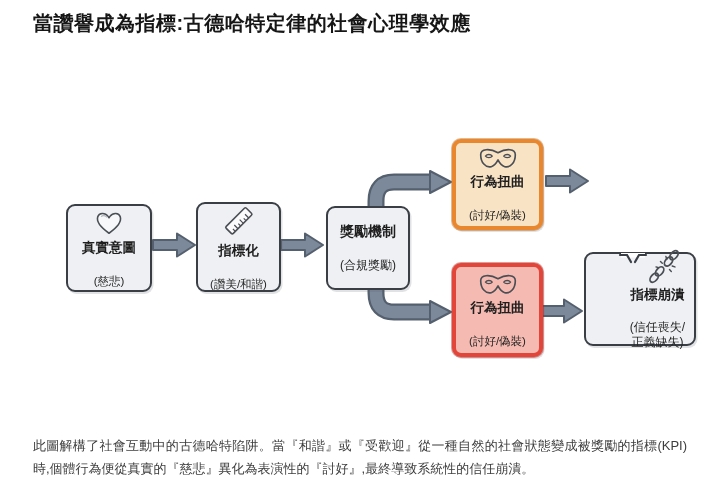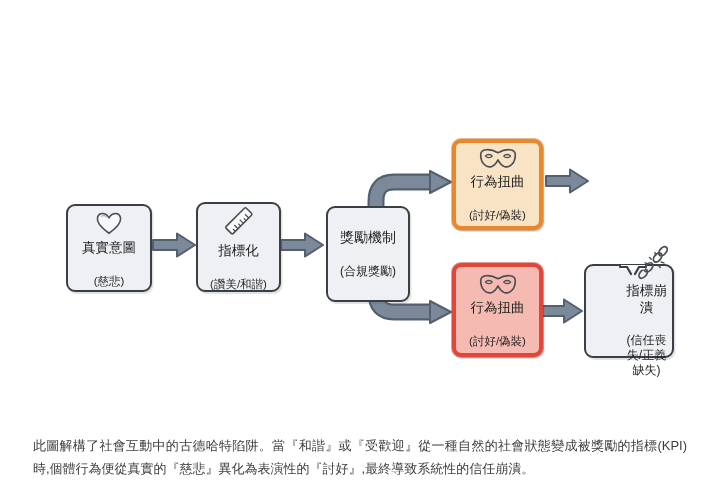--- a/index.html
+++ b/index.html
@@ -20,34 +20,35 @@
   
   .node {
     position:absolute; background:#eef0f3; border:2.5px solid #3a3f46;
     border-radius:9px; display:flex; flex-direction:column; align-items:center;
     justify-content:center; text-align:center; padding:3px 5px;
     box-shadow:1.5px 2px 0 rgba(90,95,105,0.18);
   }
   .node.orange { background:#f8e3c5; border:4px solid #e8872e; box-shadow:0 0 0 1px rgba(190,100,20,0.45), 1.5px 2px 0 rgba(90,95,105,0.18); }
   .node.red    { background:#f5bab1; border:4px solid #e2463a; box-shadow:0 0 0 1px rgba(180,40,30,0.45), 1.5px 2px 0 rgba(90,95,105,0.18); }
   .node .icon { display:flex; align-items:center; justify-content:center; margin-bottom:3px; }
-  .node .label    { font-size:13.5px; font-weight:400; color:#1f1f1f; line-height:1.25; }
+  .node .label    { font-size:13.5px; font-weight:700; color:#1f1f1f; line-height:1.25; }
   .node .sublabel { font-size:11.5px; font-weight:400; color:#262626; line-height:1.25; margin-top:17px; }
   .node.text-only .label { font-size:14px; }
   .node.text-only .sublabel { font-size:12px; }
   #node-collapse .sublabel { font-size:12px; }
   .arrow { position:absolute; overflow:visible; }
   .crack { position:absolute; top:-4px; left:34px; overflow:visible; }
   svg { display:block; }
 </style>
 </head>
 <body>
 
 <div class="page">
 
+  <div class="title">當讚譽成為指標:古德哈特定律的社會心理學效應</div>
 
   <div class="diagram" style="left:0;top:0;width:710px;height:486px;">
 
     <svg class="arrow" style="left:342px; top:155px;" width="112" height="175" viewBox="0 0 112 175">
       <g>
         <path d="M34 110 V46 Q34 27 52 27 H88" fill="none" stroke="#55606e" stroke-width="17"></path>
         <path d="M34 110 V46 Q34 27 52 27 H88" fill="none" stroke="#7c899b" stroke-width="12.5"></path>
         <polygon points="88,16 109,27 88,38" fill="#7c899b" stroke="#55606e" stroke-width="2" stroke-linejoin="round"></polygon>
       </g>
       <g>
@@ -87,21 +88,21 @@
           <g transform="rotate(-45 20 20)">
             <rect x="5" y="14.5" width="30" height="10.5" rx="1.5" fill="#fbfbfc" stroke="#4b4f55" stroke-width="1.7"></rect>
             <path d="M9.5 25 v-3.5 M13.5 25 v-5.5 M17.5 25 v-3.5 M21.5 25 v-5.5 M25.5 25 v-3.5 M29.5 25 v-5.5" stroke="#4b4f55" stroke-width="1.3" fill="none"></path>
           </g>
         </svg>
       </span>
       <div class="label">指標化</div>
       <div class="sublabel">(讚美/和諧)</div>
     </div>
 
-    <div class="node text-only" id="node-reward" style="left:326px; top:206px; width:84px; height:96px;">
+    <div class="node text-only" id="node-reward" style="left:326px; top:206px; width:84px; height:84px;">
       <div class="label">獎勵機制</div>
       <div class="sublabel">(合規獎勵)</div>
     </div>
 
     <div class="node orange" id="node-distortion-top" style="left:452px; top:139px; width:91px; height:91px;">
       <span class="icon">
         <svg width="44" height="25" viewBox="0 0 44 26">
           <path d="M4 9 C4 3 13 2 22 7 C31 2 40 3 40 9 C40 17 35 23 29 21.5 C25 20.5 23 16.5 22 14.5 C21 16.5 19 20.5 15 21.5 C9 23 4 17 4 9 Z" fill="none" stroke="#4b4f55" stroke-width="1.7" stroke-linejoin="round"></path>
           <path d="M9 10.5 C10.5 8.3 14.5 8.3 16 10.5 C14.5 12.6 10.5 12.6 9 10.5 Z" fill="none" stroke="#4b4f55" stroke-width="1.4"></path>
           <path d="M28 10.5 C29.5 8.3 33.5 8.3 35 10.5 C33.5 12.6 29.5 12.6 28 10.5 Z" fill="none" stroke="#4b4f55" stroke-width="1.4"></path>
@@ -116,21 +117,21 @@
         <svg width="44" height="25" viewBox="0 0 44 26">
           <path d="M4 9 C4 3 13 2 22 7 C31 2 40 3 40 9 C40 17 35 23 29 21.5 C25 20.5 23 16.5 22 14.5 C21 16.5 19 20.5 15 21.5 C9 23 4 17 4 9 Z" fill="none" stroke="#4b4f55" stroke-width="1.7" stroke-linejoin="round"></path>
           <path d="M9 10.5 C10.5 8.3 14.5 8.3 16 10.5 C14.5 12.6 10.5 12.6 9 10.5 Z" fill="none" stroke="#4b4f55" stroke-width="1.4"></path>
           <path d="M28 10.5 C29.5 8.3 33.5 8.3 35 10.5 C33.5 12.6 29.5 12.6 28 10.5 Z" fill="none" stroke="#4b4f55" stroke-width="1.4"></path>
         </svg>
       </span>
       <div class="label">行為扭曲</div>
       <div class="sublabel">(討好/偽裝)</div>
     </div>
 
-    <div class="node" id="node-collapse" style="left:584px; top:264px; width:90px; height:94px;padding-left:40px;">
+    <div class="node" id="node-collapse" style="left:584px; top:252px; width:112px; height:94px;padding-left:40px;">
       <svg class="crack" width="26" height="14" viewBox="0 0 26 14">
         <rect x="1" y="3" width="24" height="4.5" fill="#ffffff"></rect>
         <path d="M0 5 L7 5 L11 12 M26 5 L19 5 L15 12" fill="none" stroke="#3a3f46" stroke-width="2.2" stroke-linecap="round"></path>
       </svg>
       <span class="icon" style="margin-left:14px;">
         <svg width="40" height="36" viewBox="0 0 40 40">
           <g stroke="#4b4f55" stroke-width="2" fill="none">
             <ellipse cx="30" cy="8" rx="3.6" ry="5.8" transform="rotate(40 30 8)"></ellipse>
             <ellipse cx="24" cy="15" rx="3.6" ry="5.8" transform="rotate(40 24 15)"></ellipse>
             <ellipse cx="14" cy="26" rx="3.6" ry="5.8" transform="rotate(40 14 26)"></ellipse>

